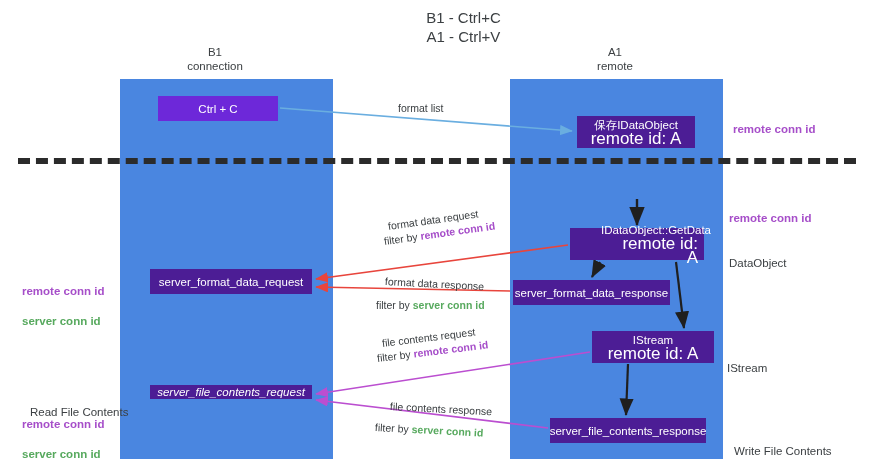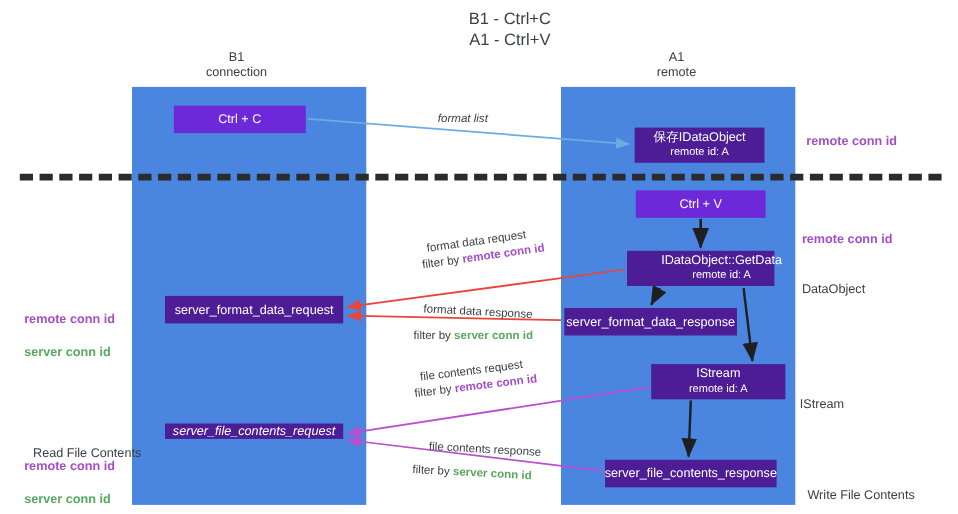--- a/index.html
+++ b/index.html
@@ -58,21 +58,21 @@
     flex-direction: column;
     align-items: center;
     justify-content: center;
     box-sizing: border-box;
     color: #ffffff;
     font-size: 11.5px;
     line-height: 14px;
     text-align: center;
     padding: 2px 6px;
   }
-  .node .l2 { font-size: 10px; text-align: right; }
+  .node .l2 { font-size: 17px; text-align: right; }
   .orange { background: #4c1d95; }
   .green  { background: #6d28d9; }
 
   #n-idataobject        { left: 577px; top: 116px; width: 118px; height: 32px; }
   #n-ctrlc              { left: 158px; top: 96px;  width: 120px; height: 25px; }
   #n-ctrlv              { left: 578px; top: 173px; width: 118px; height: 25px; }
   #n-getdata            { left: 570px; top: 228px; width: 134px; height: 32px; padding-left: 44px; }
   #n-fmt-req            { left: 150px; top: 269px; width: 162px; height: 25px; }
   #n-fmt-resp           { left: 513px; top: 280px; width: 157px; height: 25px; }
   #n-istream            { left: 592px; top: 331px; width: 122px; height: 32px; }
@@ -104,21 +104,21 @@
     font-size: 10.5px;
     line-height: 14px;
     color: #3c4043;
     white-space: nowrap;
     transform-origin: left center;
   }
   .edge-label b { font-weight: bold; }
   .lb-purple { color: #a64ec9; }
   .lb-green  { color: #57a95e; }
 
-  #el-formatlist { left: 398px; top: 101px; font-style: italic; }
+  #el-formatlist { left: 398px; top: 101px; }
 
   #el-fdr  { left: 388px; top: 219px; transform: rotate(-8deg); }
   #el-fdrf { left: 384px; top: 234px; transform: rotate(-8deg); }
   #el-fdresp { left: 385px; top: 274px; transform: rotate(3deg); }
   #el-fdrespf{ left: 376px; top: 298px; }
 
   #el-fcr  { left: 382px; top: 336px; transform: rotate(-7deg); }
   #el-fcrf { left: 377px; top: 351px; transform: rotate(-7deg); }
   #el-fcresp { left: 390px; top: 399px; transform: rotate(3deg); }
   #el-fcrespf{ left: 375px; top: 420px; transform: rotate(3deg); }
@@ -192,23 +192,20 @@
 
   <div class="abs node green" id="n-ctrlc">
     <span>Ctrl + C</span>
   </div>
 
   <div class="abs node orange" id="n-idataobject">
     <span>保存IDataObject</span>
     <span class="l2">remote id: A</span>
   </div>
 
-  <div class="abs node green" id="n-ctrlv">
-    <span>Ctrl + V</span>
-  </div>
 
   <div class="abs node orange" id="n-getdata">
     <span>IDataObject::GetData</span>
     <span class="l2">remote id: A</span>
   </div>
 
   <div class="abs node orange" id="n-fmt-req">
     <span>server_format_data_request</span>
   </div>
 

